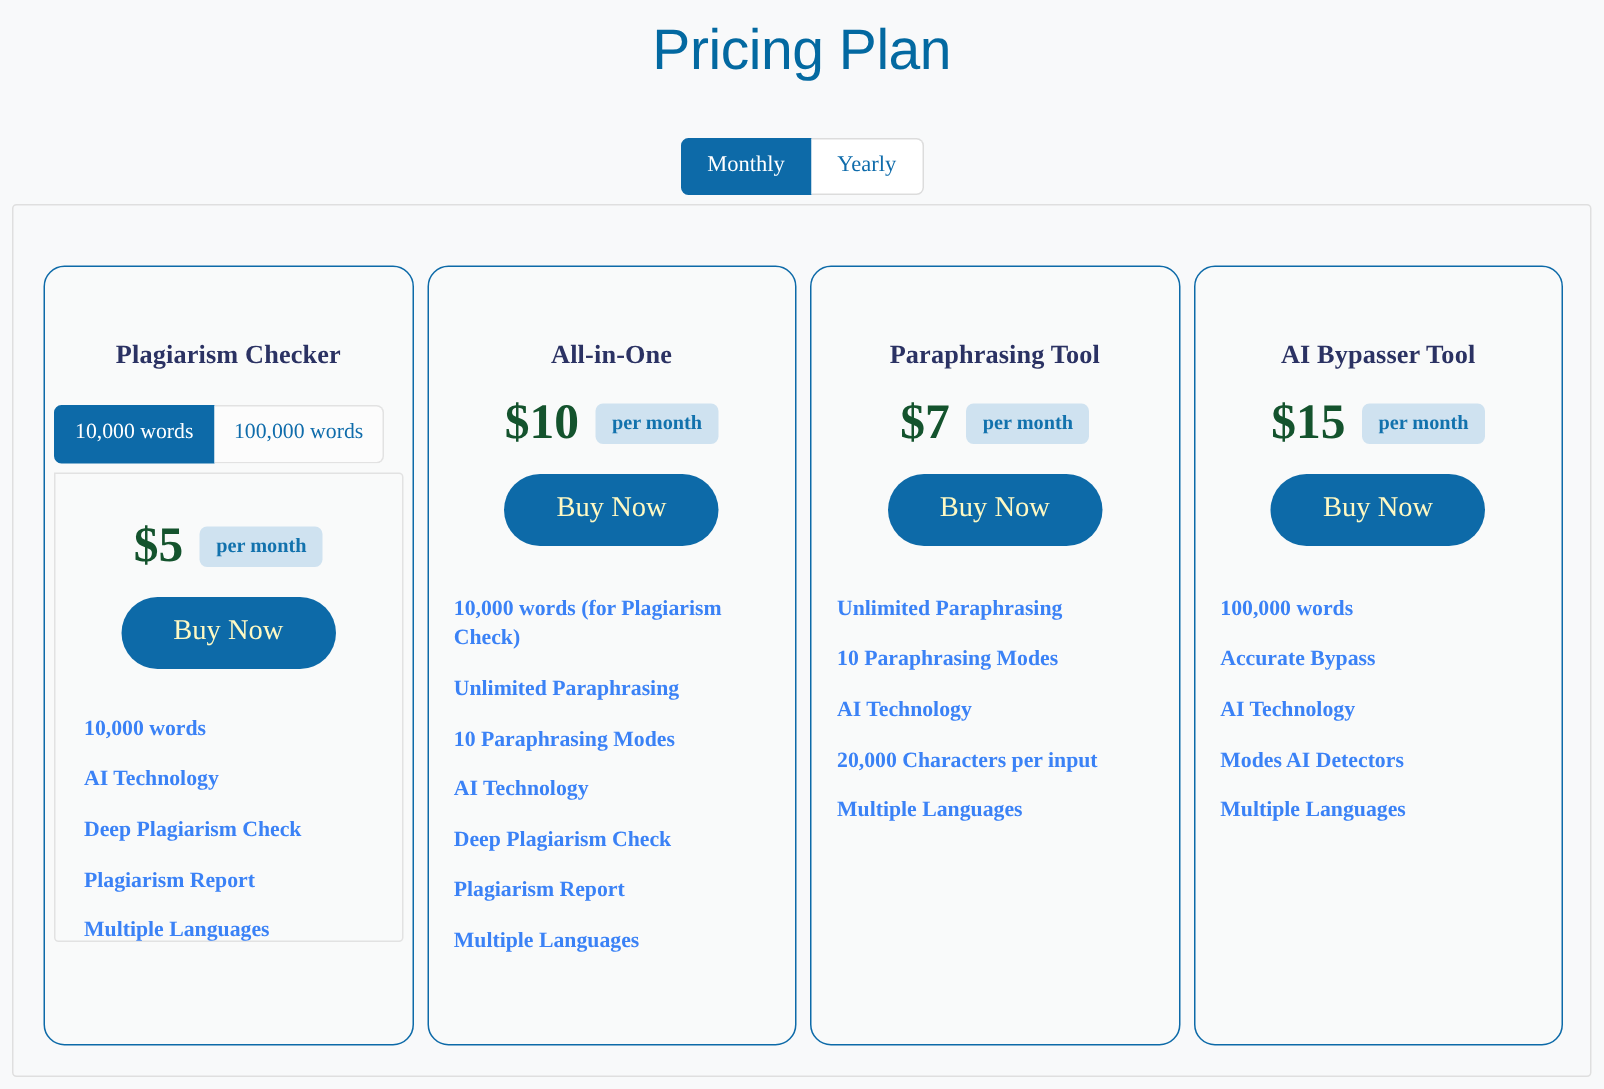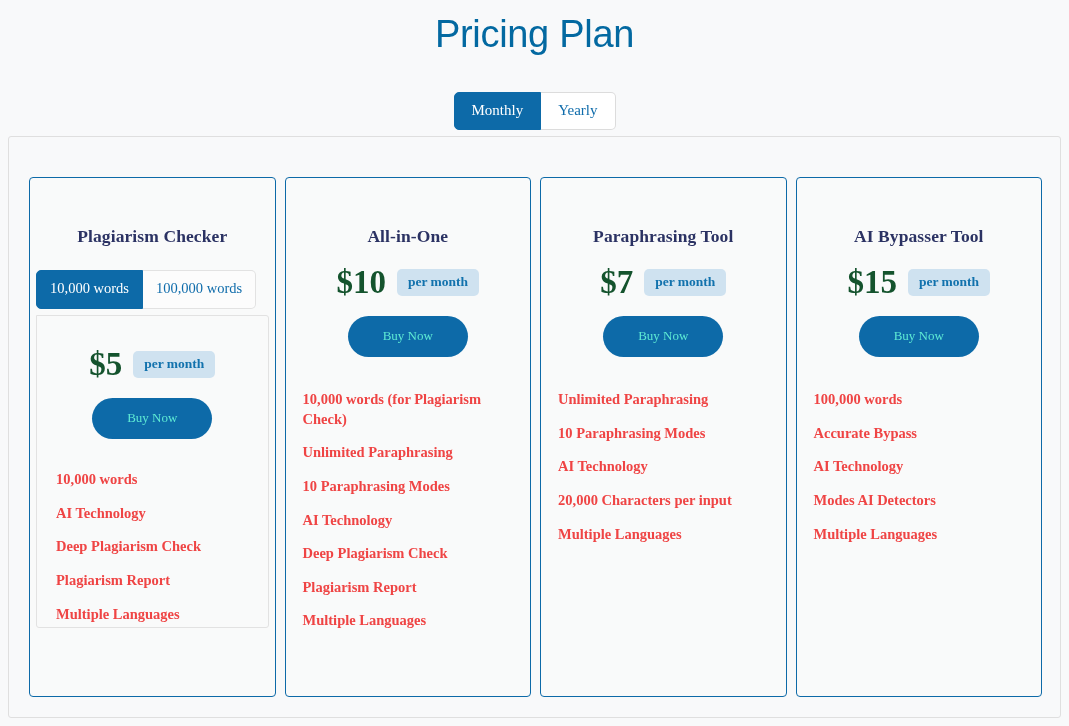--- a/index.html
+++ b/index.html
@@ -74,21 +74,21 @@
     top: 40px;
     width: 1013px;
     display: flex;
     gap: 9px;
   }
 
   .plan-card {
     width: 248px;
     height: 520px;
     border: 1.5px solid #0d6aa8;
-    border-radius: 4px;
+    border-radius: 14px;
     background: #f9fafa;
     position: relative;
   }
 
   .plan-title {
     text-align: center;
     font-weight: bold;
     font-size: 17.5px;
     color: #2b3263;
     margin: 0;
@@ -157,40 +157,40 @@
     white-space: nowrap;
   }
 
   .buy-row {
     display: flex;
     justify-content: center;
     margin-top: 17px;
   }
   .buy-btn {
     background: #0d6aa8;
-    color: #5eead4;
+    color: #fef9c3;
     font-family: "Liberation Serif", "DejaVu Serif", serif;
-    font-size: 13px;
+    font-size: 19px;
     border: none;
     border-radius: 26px;
     padding: 13px 35px 14px 35px;
     cursor: pointer;
     line-height: 1.1;
   }
 
   
   .features {
     list-style: none;
     margin: 0;
     padding: 0;
   }
   .features li {
     font-size: 14.5px;
     font-weight: bold;
-    color: #ef4444;
+    color: #3b82f6;
     line-height: 1.35;
     margin-bottom: 14px;
   }
 
   
   .card1 .price-row { margin-top: 32px; }
   .card1 .features {
     margin: 31px 0 0 19px;
     padding-right: 12px;
   }

